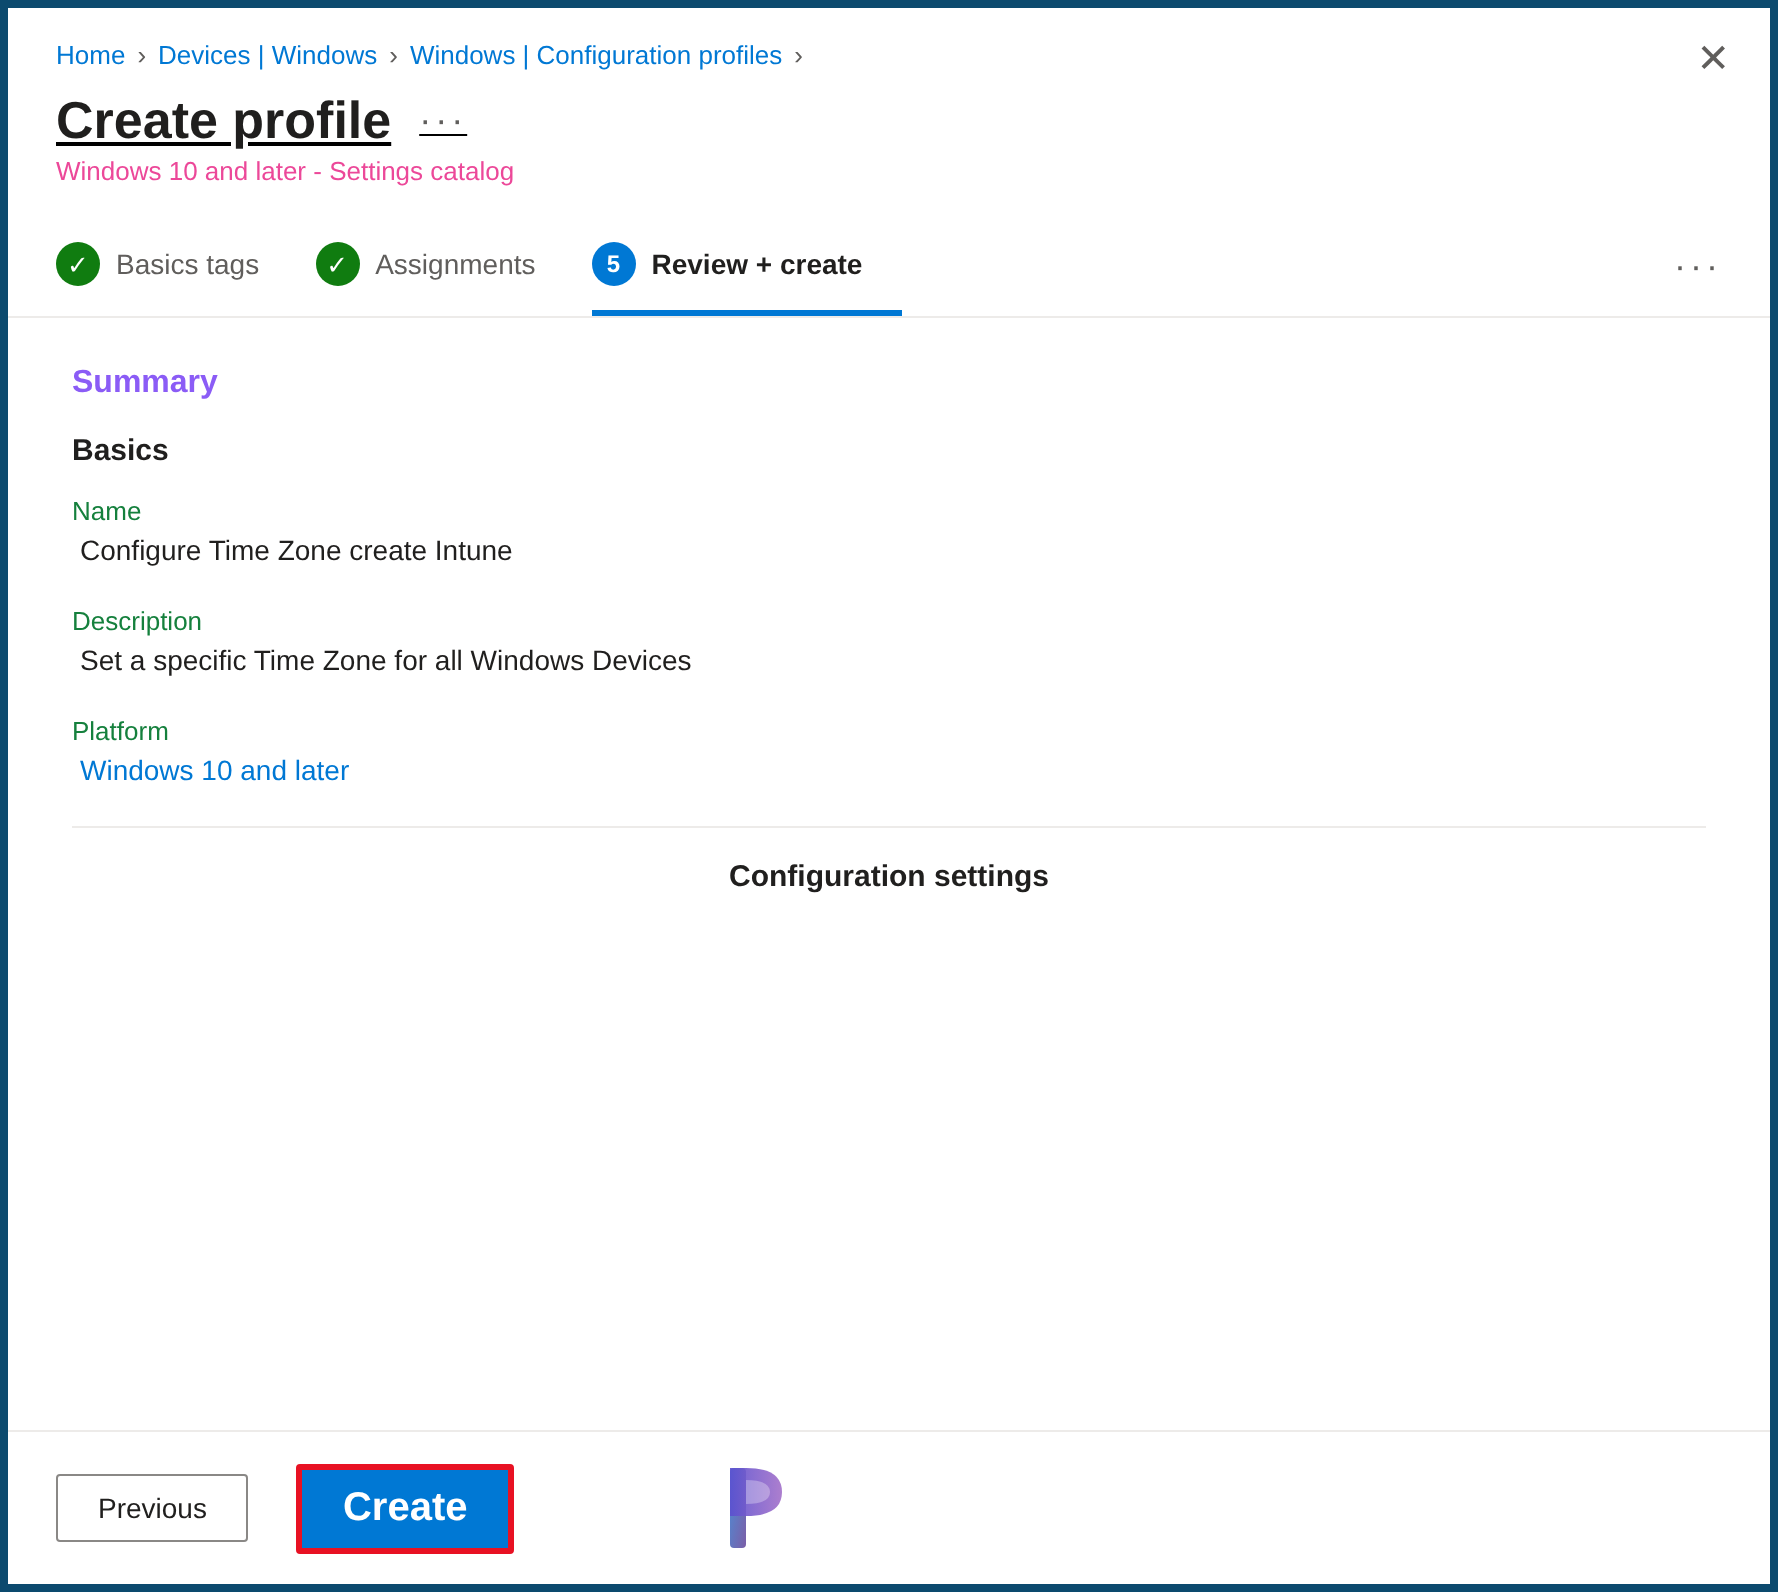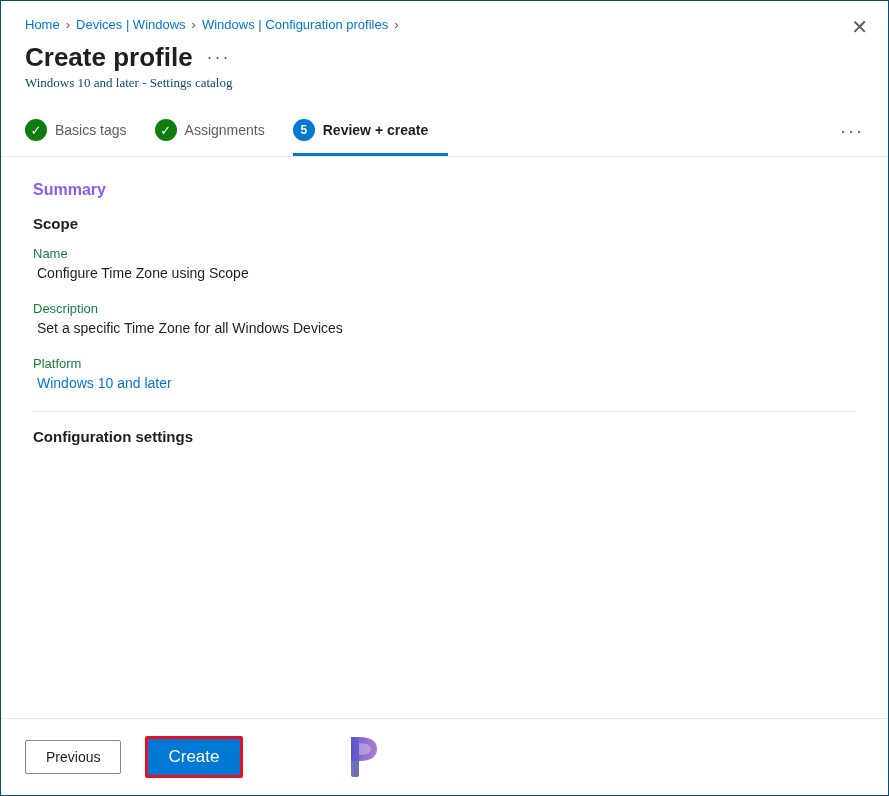--- a/index.html
+++ b/index.html
@@ -8,21 +8,21 @@
       background: #f3f2f1;
       display: flex;
       justify-content: center;
       align-items: center;
       min-height: 100vh;
     }
     .panel {
       background: #fff;
       width: 889px;
       min-height: 796px;
-      border: 1px solid #0c4a6e;
+      border: 4px solid #0c4a6e;
       position: relative;
       display: flex;
       flex-direction: column;
     }
     .panel-header {
       padding: 16px 24px 0 24px;
       border-bottom: none;
     }
     .breadcrumb {
       display: flex;
@@ -37,20 +37,21 @@
     }
     .breadcrumb a {
       color: #0078d4;
       text-decoration: none;
       cursor: pointer;
     }
     .title-row {
       display: flex;
       align-items: center;
       gap: 10px;
+      text-decoration: underline;
     }
     .panel-title {
       font-size: 26px;
       font-weight: 600;
       color: #201f1e;
     }
     .more-dots {
       font-size: 18px;
       color: #605e5c;
       cursor: pointer;
@@ -63,24 +64,23 @@
       right: 20px;
       font-size: 20px;
       color: #605e5c;
       cursor: pointer;
       background: none;
       border: none;
       line-height: 1;
     }
     .panel-subtitle {
       font-size: 13px;
-      color: #0c4a6e;
+      color: #ec4899;
       margin-top: 2px;
       margin-bottom: 16px;
-      font-family: Liberation Serif, serif;
     }
     .tabs-row {
       display: flex;
       align-items: center;
       padding: 0 24px;
       border-bottom: 1px solid #edebe9;
       gap: 0;
     }
     .tab-item {
       display: flex;
@@ -161,20 +161,21 @@
       color: #201f1e;
       padding-left: 4px;
     }
     .field-value.blue-text {
       color: #0078d4;
     }
     .config-section {
       border-top: 1px solid #edebe9;
       padding-top: 16px;
       margin-top: 20px;
+      text-align: center;
     }
     .footer {
       display: flex;
       align-items: center;
       padding: 14px 24px;
       border-top: 1px solid #edebe9;
       gap: 24px;
       background: #fff;
     }
     .btn-prev {
@@ -182,28 +183,28 @@
       font-size: 14px;
       border: 1px solid #8a8886;
       background: #fff;
       color: #201f1e;
       cursor: pointer;
       border-radius: 2px;
       min-width: 80px;
     }
     .btn-create {
       padding: 8px 20px;
-      font-size: 17px;
+      font-size: 20px;
       border: 3px solid #e81123;
       background: #0078d4;
       color: #fff;
       cursor: pointer;
       border-radius: 2px;
       min-width: 80px;
-      font-weight: 400;
+      font-weight: 700;
     }
     .footer-logo {
       margin-left: 80px;
       display: flex;
       align-items: center;
     }
     
     .p-logo {
       width: 44px;
       height: 48px;
@@ -245,25 +246,25 @@
     <div class="tab-item active">
       <span class="tab-icon-num">5</span>
       <span>Review + create</span>
     </div>
     <span class="tab-more">···</span>
   </div>
 
   <div class="content">
     <div class="section-title">Summary</div>
 
-    <div class="subsection-title">Scope</div>
+    <div class="subsection-title">Basics</div>
 
     <div class="field-group">
       <div class="field-label">Name</div>
-      <div class="field-value">Configure Time Zone using Scope</div>
+      <div class="field-value">Configure Time Zone create Intune</div>
     </div>
 
     <div class="field-group">
       <div class="field-label">Description</div>
       <div class="field-value">Set a specific Time Zone for all Windows Devices</div>
     </div>
 
     <div class="field-group">
       <div class="field-label">Platform</div>
       <div class="field-value blue-text">Windows 10 and later</div>

